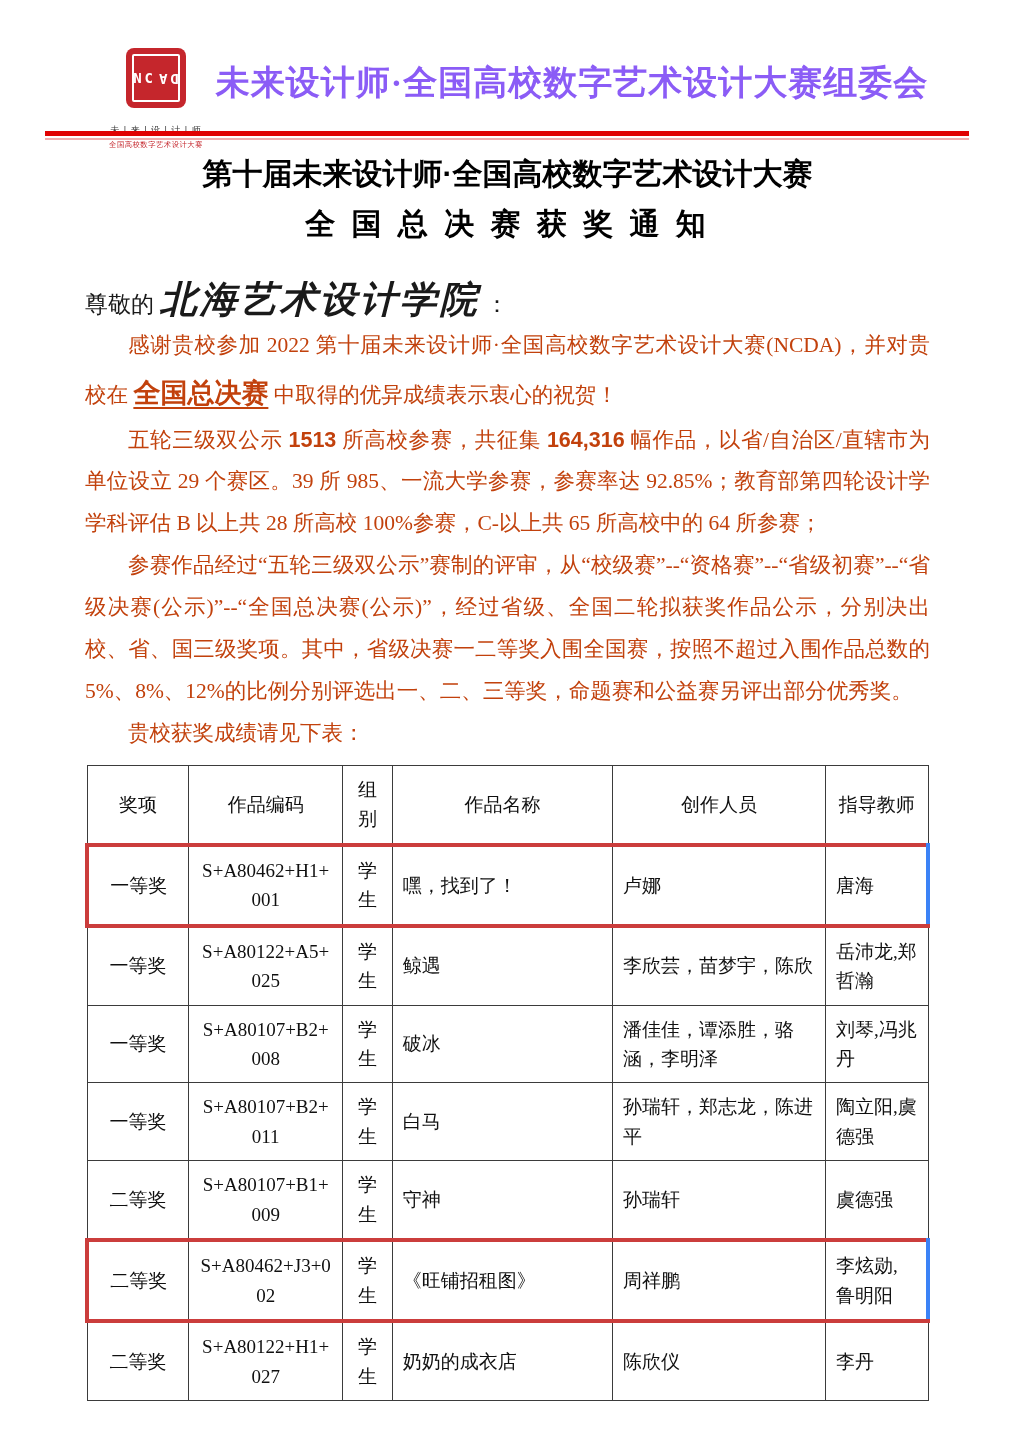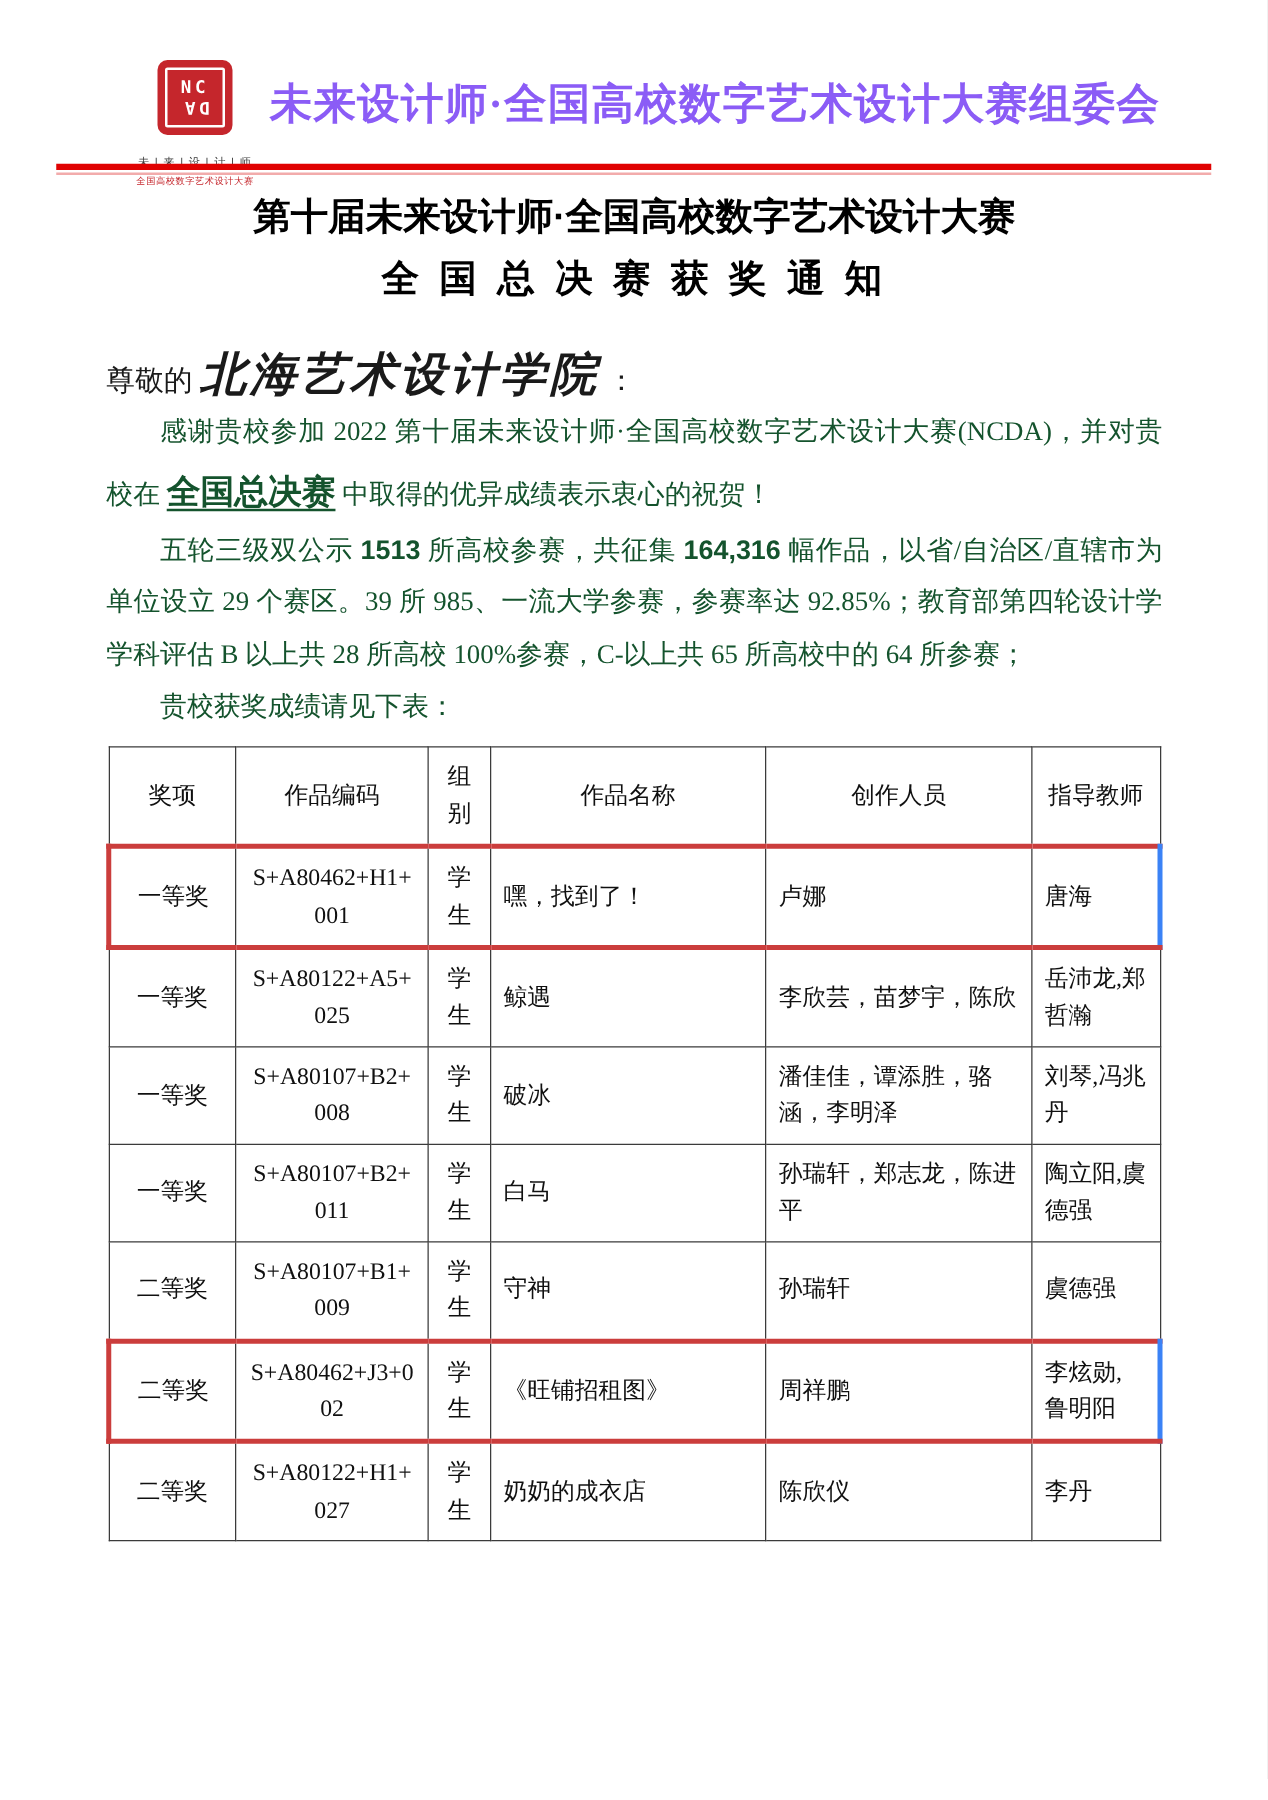--- a/index.html
+++ b/index.html
@@ -7,21 +7,21 @@
     width:1014px;height:1440px;background:#ffffff;margin:0 auto;
     position:relative;overflow:hidden;
     font-family:"Liberation Serif","DejaVu Serif",serif;color:#1a1a1a;
   }
   
   .header{position:absolute;top:0;left:0;right:0;height:140px;}
   .logo{position:absolute;left:104px;top:48px;width:104px;text-align:center;}
   .seal{width:60px;height:60px;background:#c5262c;border-radius:8px;margin:0 auto;
         display:flex;align-items:center;justify-content:center;}
   .seal-in{width:44px;height:44px;border:2px solid #ffffff;border-radius:2px;
-        display:flex;flex-direction:column;align-items:center;justify-content:center;
+        display:flex;flex-direction:row;align-items:center;justify-content:center;
         color:#fff;font-family:"DejaVu Sans Mono",monospace;font-weight:bold;
         font-size:14px;line-height:1.05;letter-spacing:3px;}
   .seal-in .flip{transform:rotate(180deg);letter-spacing:3px;}
   .logo-name{margin-top:16px;font-size:9px;color:#3a3a3a;letter-spacing:1px;
         font-family:"Liberation Sans",sans-serif;white-space:nowrap;}
   .logo-sub{margin-top:2px;font-size:8px;color:#c5262c;letter-spacing:0.5px;
         font-family:"Liberation Sans",sans-serif;white-space:nowrap;transform:scale(.92);}
   .org-title{position:absolute;left:200px;right:70px;top:60px;text-align:center;
         font-size:34px;font-weight:bold;color:#8b5cf6;letter-spacing:1px;
         font-family:"Liberation Serif",serif;white-space:nowrap;}
@@ -30,21 +30,21 @@
   .divider .thin{height:2px;background:#f2abab;margin-top:2px;}
   
   .content{position:absolute;top:140px;left:85px;right:84px;}
   .doc-title{margin-top:12px;text-align:center;font-weight:bold;font-size:30px;
         line-height:1.45;font-family:"Liberation Sans",sans-serif;color:#000;}
   .doc-title .l2{display:block;margin-top:6px;letter-spacing:4px;}
   .salutation{margin-top:30px;font-size:23px;}
   .salutation .school{font-size:37px;font-weight:bold;font-style:italic;
         font-family:"Liberation Serif",serif;letter-spacing:3px;}
   p.body{margin:0;font-size:21.5px;line-height:1.95;text-align:justify;
-        text-indent:2em;color:#14532d;}
+        text-indent:2em;color:#c2410c;}
   .mt1{margin-top:20px;} .mt2{margin-top:18px;}
   .em-final{font-family:"Liberation Sans",sans-serif;font-weight:bold;font-size:27px;
         text-decoration:underline;text-underline-offset:5px;text-decoration-thickness:2px;}
   .num{font-family:"Liberation Sans",sans-serif;font-weight:bold;}
   
   table.awards{width:100%;border-collapse:collapse;table-layout:fixed;margin-top:10px;
         font-size:19px;color:#101010;}
   table.awards th,table.awards td{border:1px solid #3b3b3b;padding:9px 10px;
         font-weight:normal;vertical-align:middle;word-break:break-all;line-height:1.55;}
   table.awards thead th{text-align:center;height:26px;}
@@ -97,20 +97,21 @@
     </p>
 
     <p class="body mt1">
       <span>五轮三级双公示 </span>
       <span class="num">1513</span>
       <span> 所高校参赛，共征集 </span>
       <span class="num">164,316</span>
       <span> 幅作品，以省/自治区/直辖市为单位设立 29 个赛区。39 所 985、一流大学参赛，参赛率达 92.85%；教育部第四轮设计学学科评估 B 以上共 28 所高校 100%参赛，C-以上共 65 所高校中的 64 所参赛；</span>
     </p>
 
+    <p class="body mt1">参赛作品经过“五轮三级双公示”赛制的评审，从“校级赛”--“资格赛”--“省级初赛”--“省级决赛(公示)”--“全国总决赛(公示)”，经过省级、全国二轮拟获奖作品公示，分别决出校、省、国三级奖项。其中，省级决赛一二等奖入围全国赛，按照不超过入围作品总数的5%、8%、12%的比例分别评选出一、二、三等奖，命题赛和公益赛另评出部分优秀奖。</p>
 
     <p class="body mt2">贵校获奖成绩请见下表：</p>
 
     <table class="awards">
       <colgroup>
         <col style="width:12.1%">
           <col style="width:18.3%">
           <col style="width:5.9%">
         <col style="width:26.2%">
           <col style="width:25.3%">

